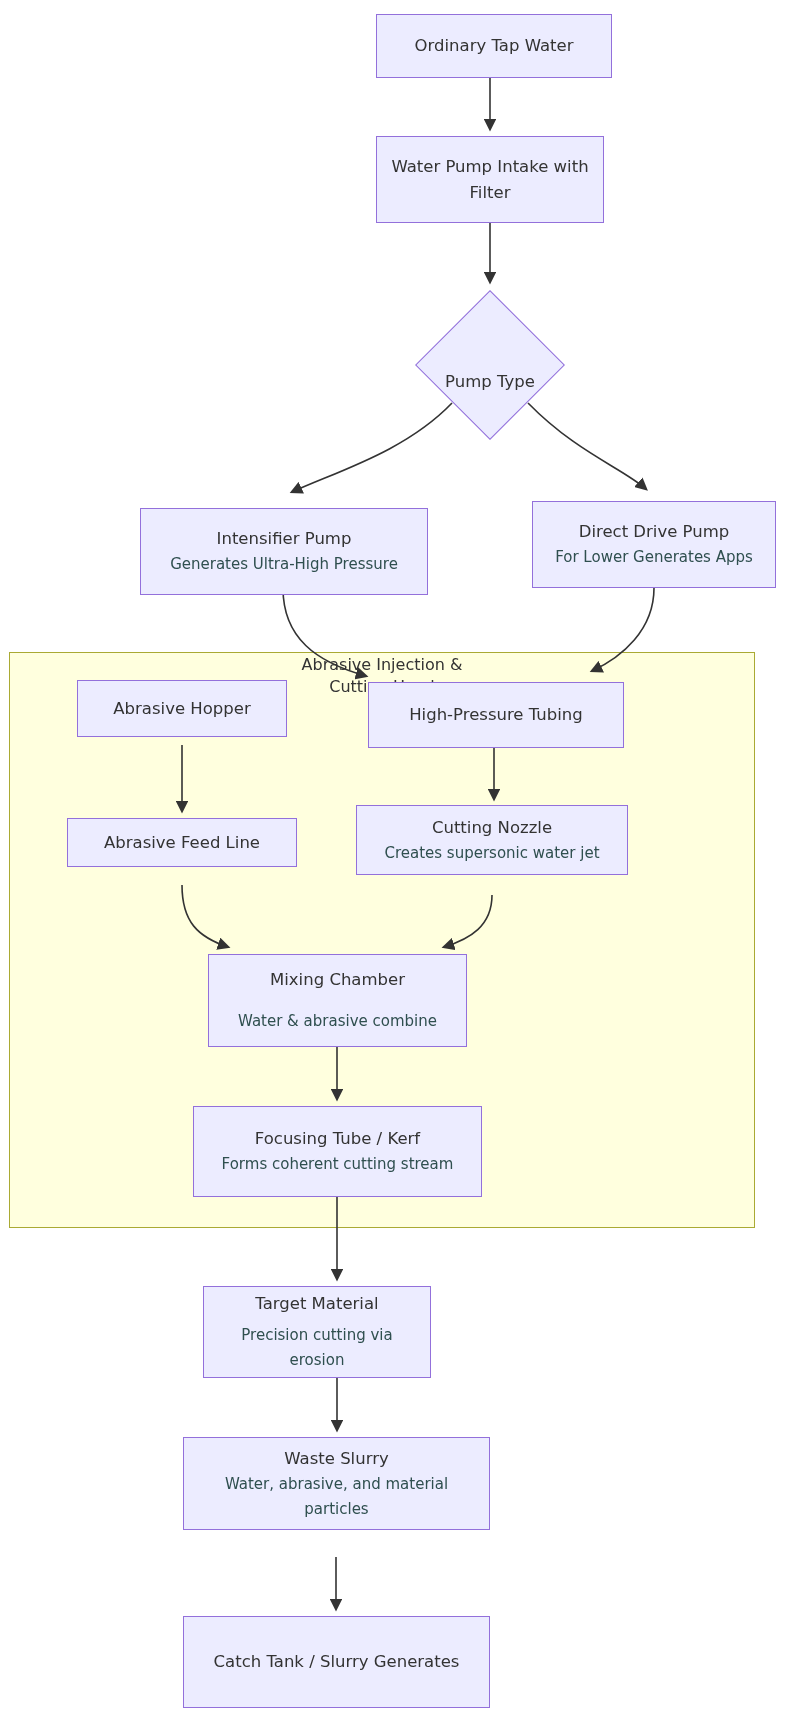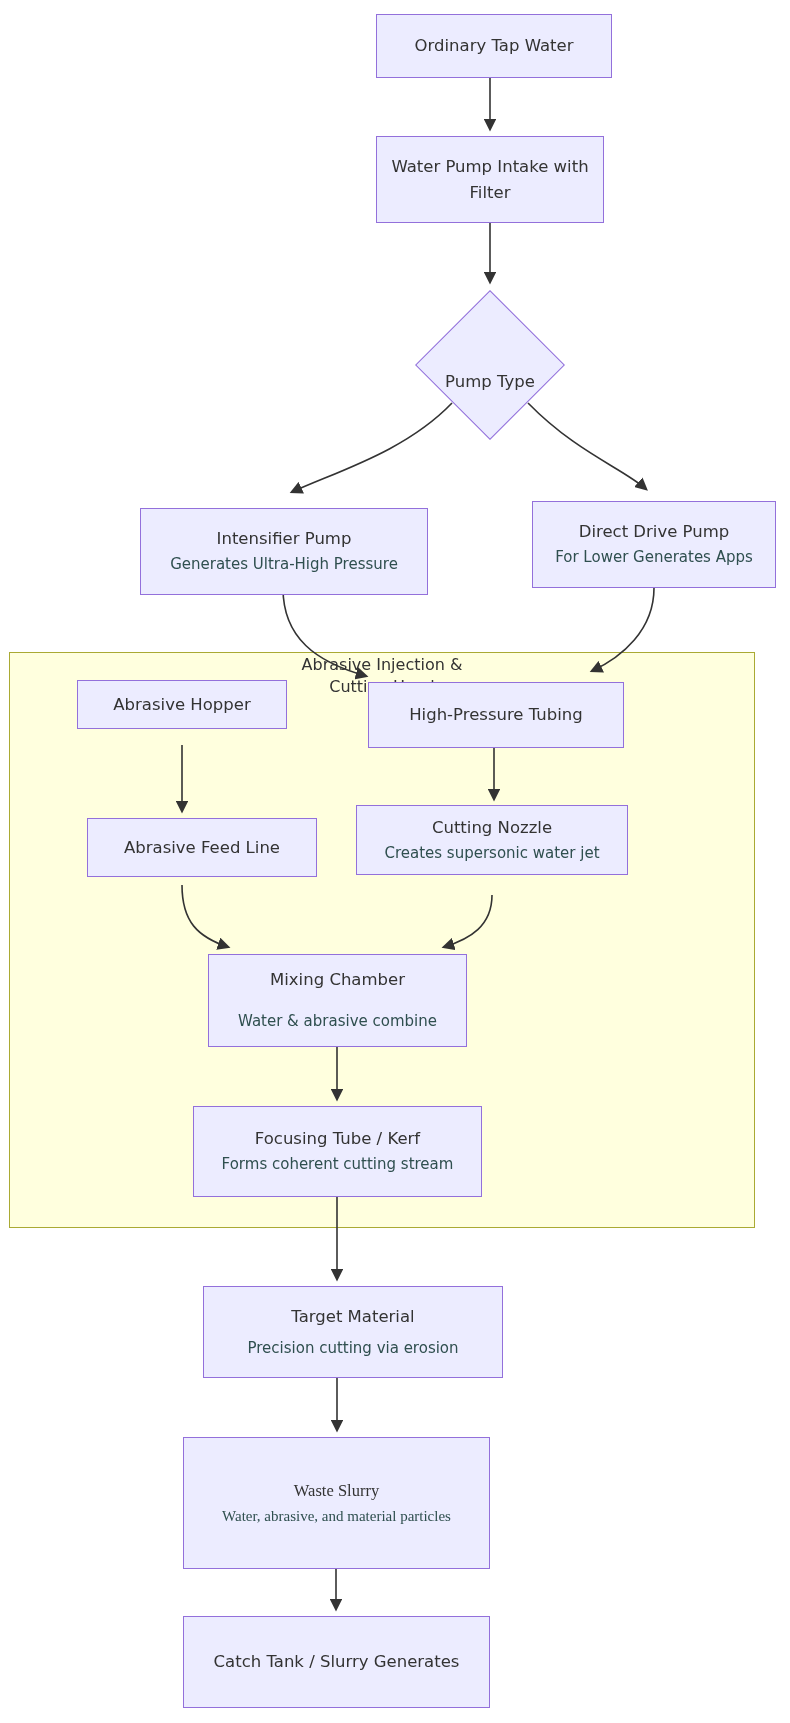--- a/index.html
+++ b/index.html
@@ -87,28 +87,28 @@
     align-items: center;
     justify-content: center;
     font-size: 16.5px;
     color: #333333;
   }
   
   #n-tap        { left: 376px; top: 14px;   width: 236px; height: 64px; }
   #n-intake     { left: 376px; top: 136px;  width: 228px; height: 87px; }
   #n-intensifier{ left: 140px; top: 508px;  width: 288px; height: 87px; }
   #n-direct     { left: 532px; top: 501px;  width: 244px; height: 87px; }
-  #n-hopper     { left: 77px;  top: 680px;  width: 210px; height: 49px; }
+  #n-hopper     { left: 77px;  top: 680px;  width: 210px; height: 57px; }
   #n-tubing     { left: 368px; top: 682px;  width: 256px; height: 66px; }
-  #n-feedline   { left: 67px;  top: 818px;  width: 230px; height: 59px; margin-left: 20px; }
+  #n-feedline   { left: 67px;  top: 818px;  width: 230px; height: 49px; }
   #n-nozzle     { left: 356px; top: 805px;  width: 272px; height: 70px; }
   #n-mixing     { left: 208px; top: 954px;  width: 259px; height: 93px; gap: 16px; }
   #n-focusing   { left: 193px; top: 1106px; width: 289px; height: 91px; }
-  #n-target     { left: 203px; top: 1286px; width: 300px; height: 92px; gap: 6px; }
-  #n-waste      { left: 183px; top: 1437px; width: 307px; height: 132px; font-family: Liberation Serif, serif; }
+  #n-target     { left: 203px; top: 1286px; width: 228px; height: 92px; gap: 6px; }
+  #n-waste      { left: 183px; top: 1437px; width: 307px; height: 93px; }
   #n-catch      { left: 183px; top: 1616px; width: 307px; height: 92px; }
 </style>
 </head>
 <body>
 
 <div id="canvas">
 
   <div class="cluster"></div>
   <div class="cluster-title">
     <span>Abrasive Injection &amp;</span><br>

